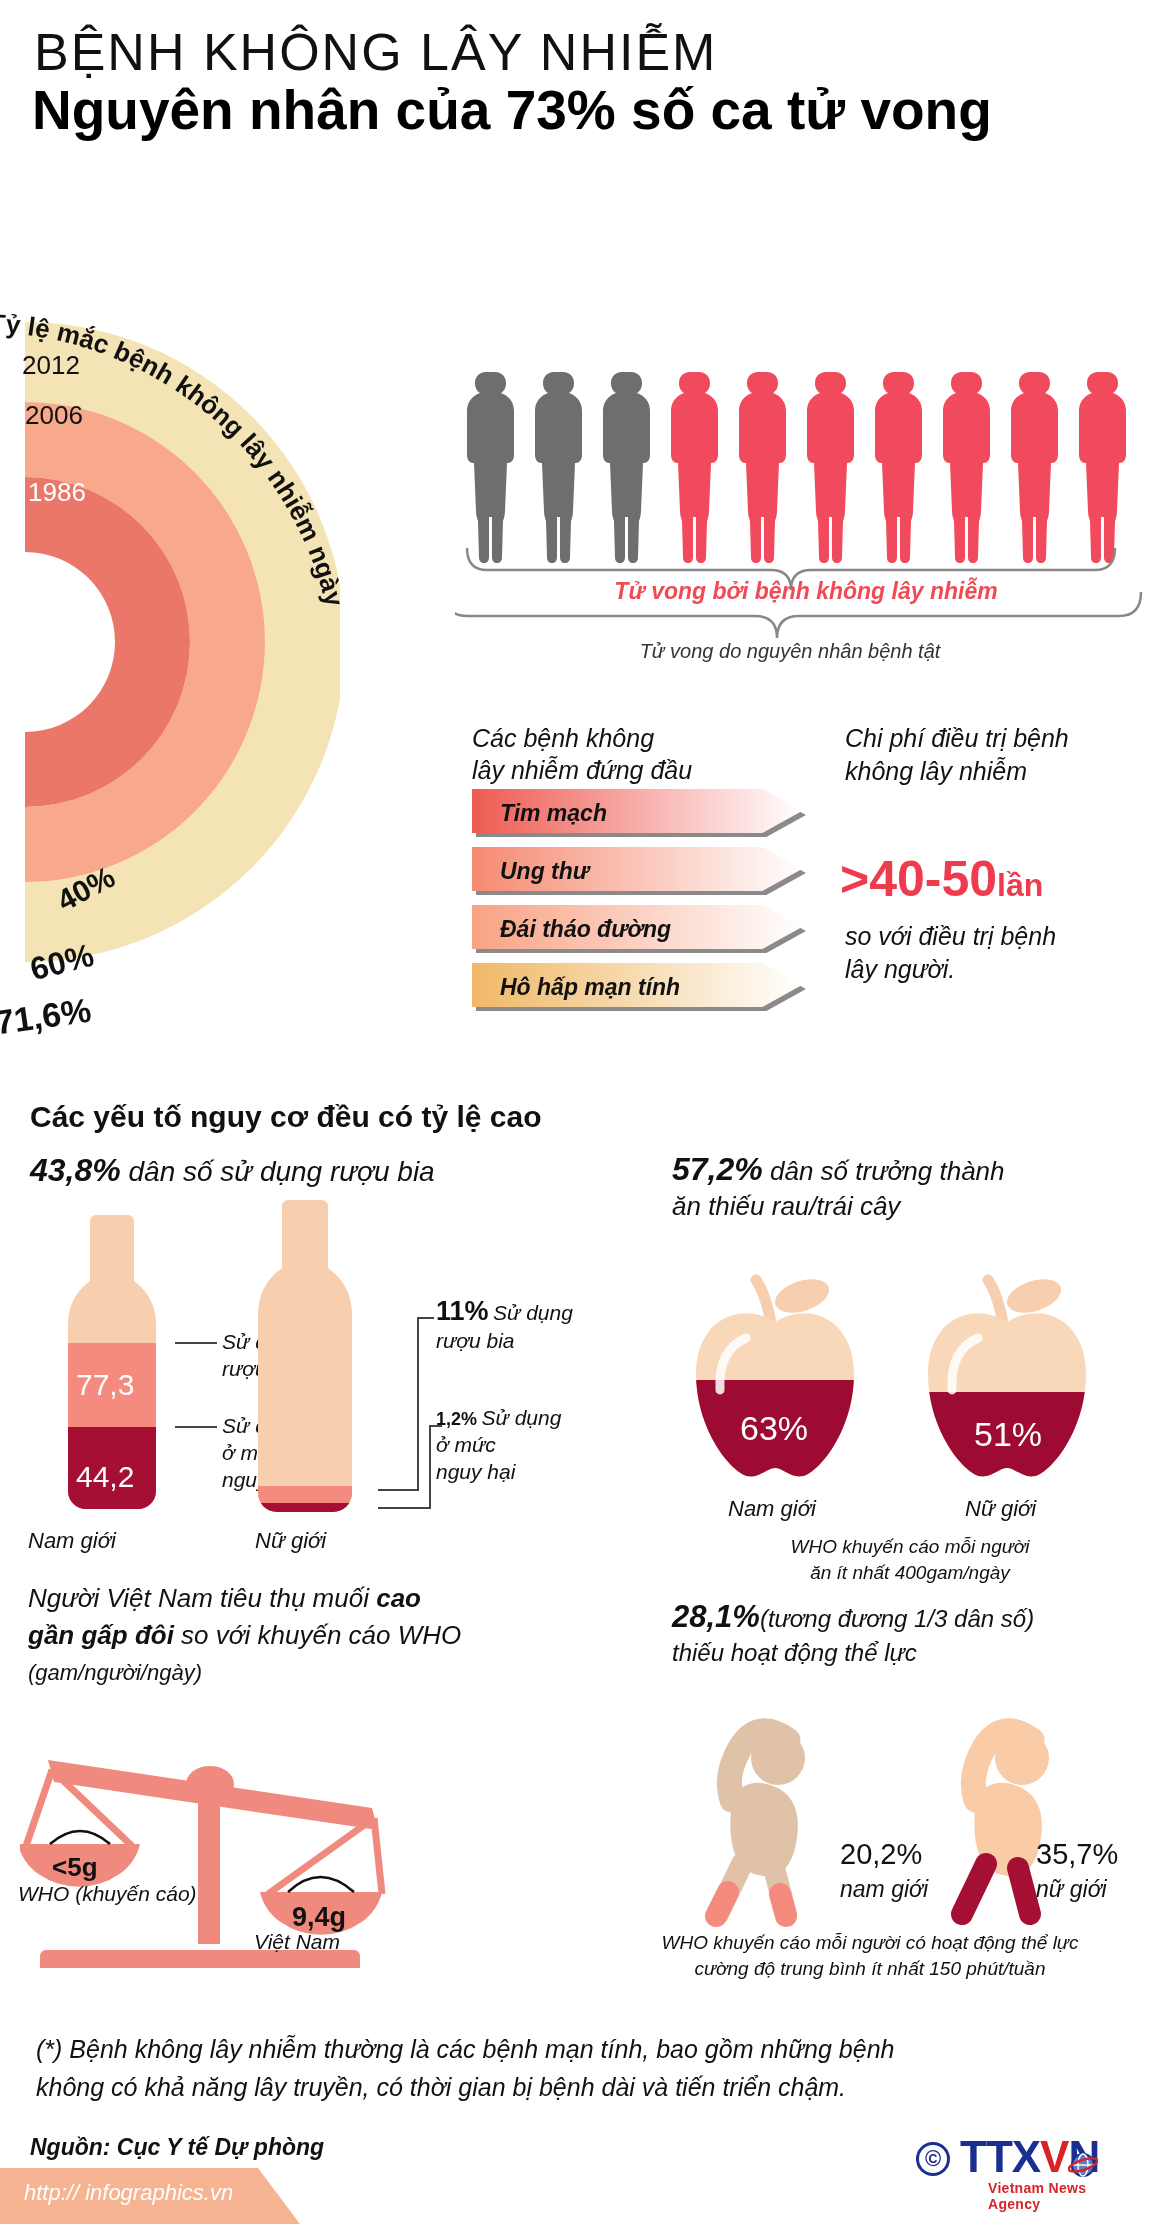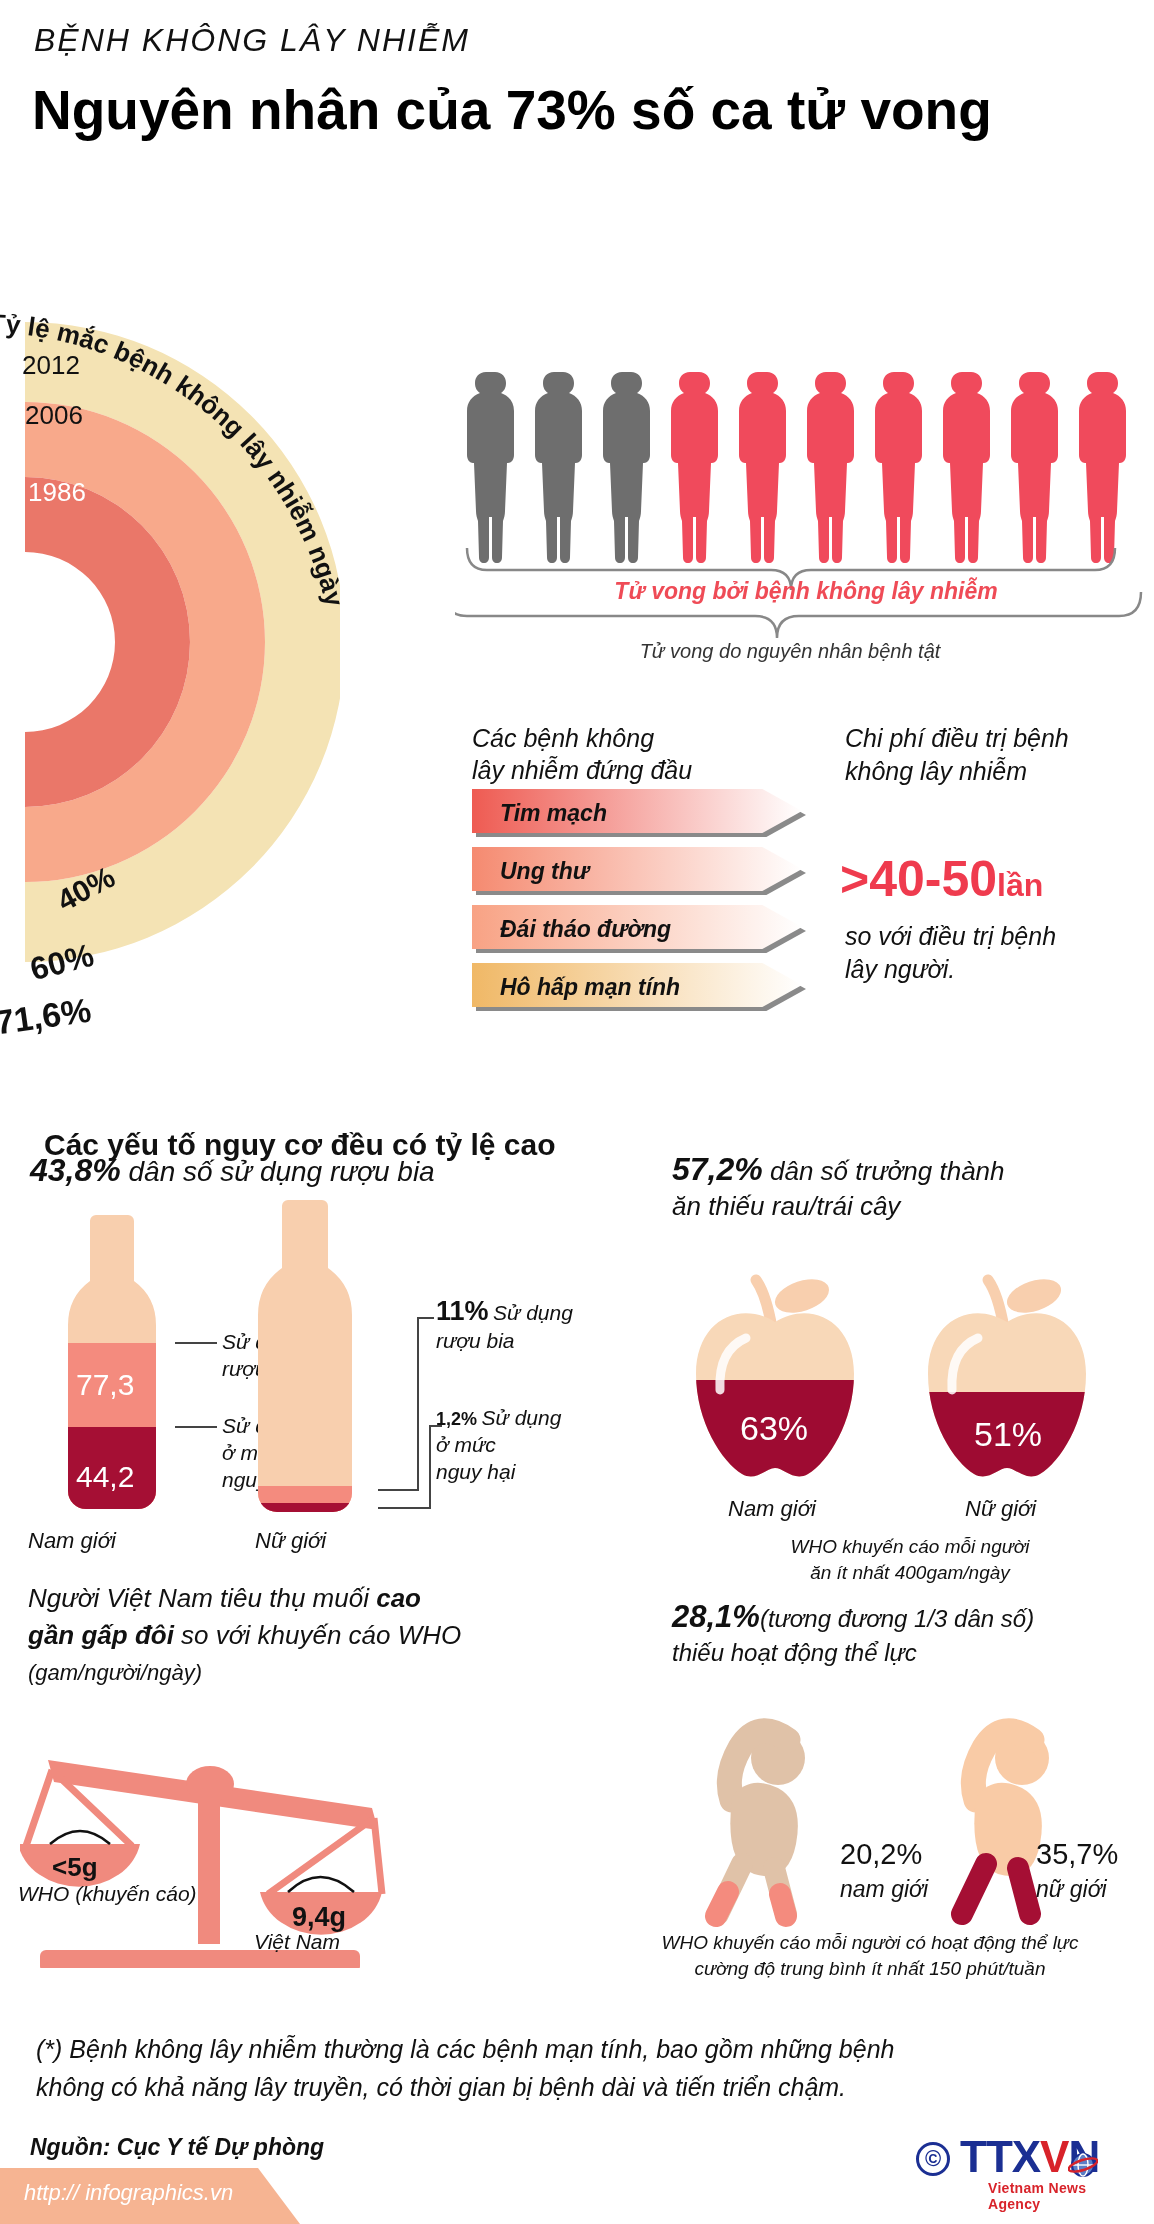--- a/index.html
+++ b/index.html
@@ -9,22 +9,22 @@
     font-family:"Liberation Sans", sans-serif;
     color:#111;
     position:relative;
     overflow:hidden;
   }
   .page { position:relative; width:1154px; height:2224px; }
 
   
   .hdr-kicker{
     position:absolute; left:34px; top:22px;
-    font-size:32px; letter-spacing:2px; font-weight:400;
-    color:#111; white-space:nowrap;font-style:italic;
+    font-size:52px; letter-spacing:2px; font-weight:400;
+    color:#111; white-space:nowrap;
   }
   .hdr-title{
     position:absolute; left:32px; top:78px;
     font-size:55px; font-weight:bold; color:#000; white-space:nowrap;
   }
   .hdr-sub{
     position:absolute; left:33px; top:148px;
     font-size:26px; line-height:35px; color:#111;
   }
 
@@ -82,22 +82,22 @@
     font-size:50px; font-weight:bold; color:#ef3b4e; white-space:nowrap;
   }
   .cost-big .unit{ font-size:32px; }
   .cost-foot{
     position:absolute; left:845px; top:920px;
     font-size:25px; font-style:italic; line-height:33px; color:#111;
   }
 
   
   .risk-title{
-    position:absolute; left:44px; top:1100px;
-    font-size:30px; font-weight:bold; color:#111;margin-top:28px;
+    position:absolute; left:30px; top:1100px;
+    font-size:30px; font-weight:bold; color:#111;
   }
   .alc-head{
     position:absolute; left:30px; top:1152px;
     font-size:28px; font-style:italic; color:#111; white-space:nowrap;
   }
   .alc-head b{ font-size:32px; font-weight:bold; }
   .lbl-small{ font-size:21px; font-style:italic; line-height:27px; color:#111; }
   .gender-lbl{
     position:absolute; font-size:22px; font-style:italic; color:#111;
   }

